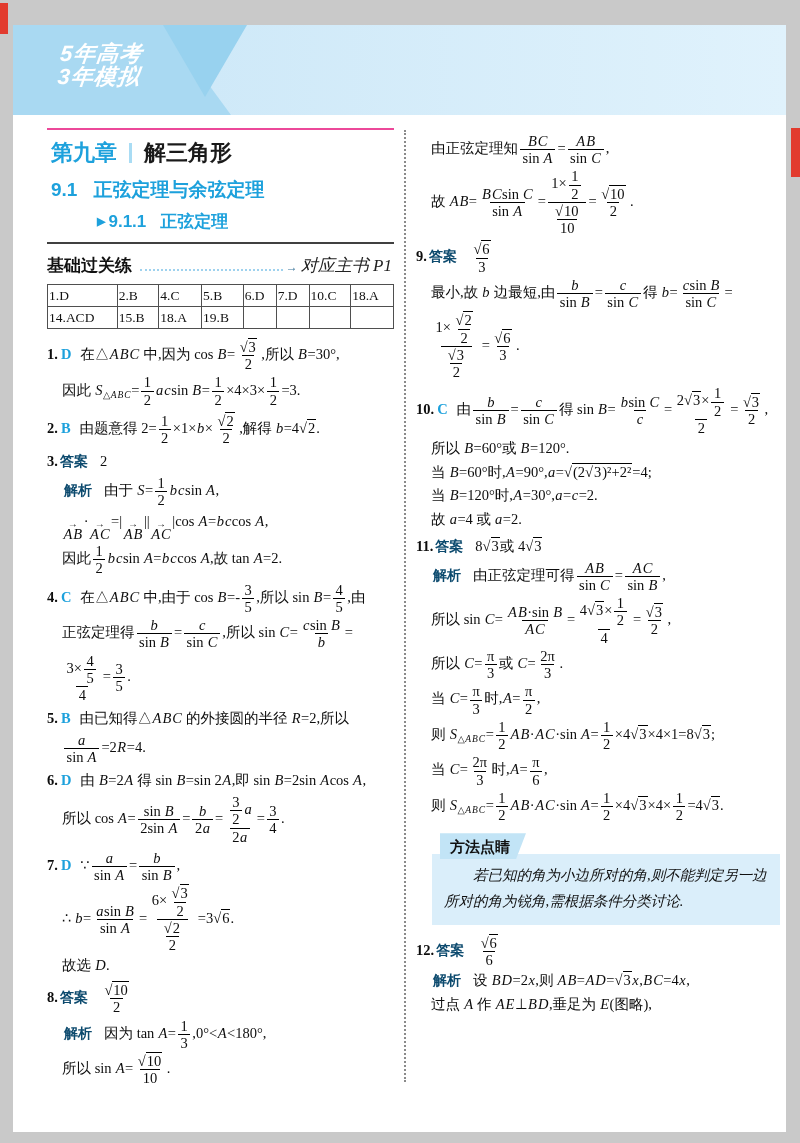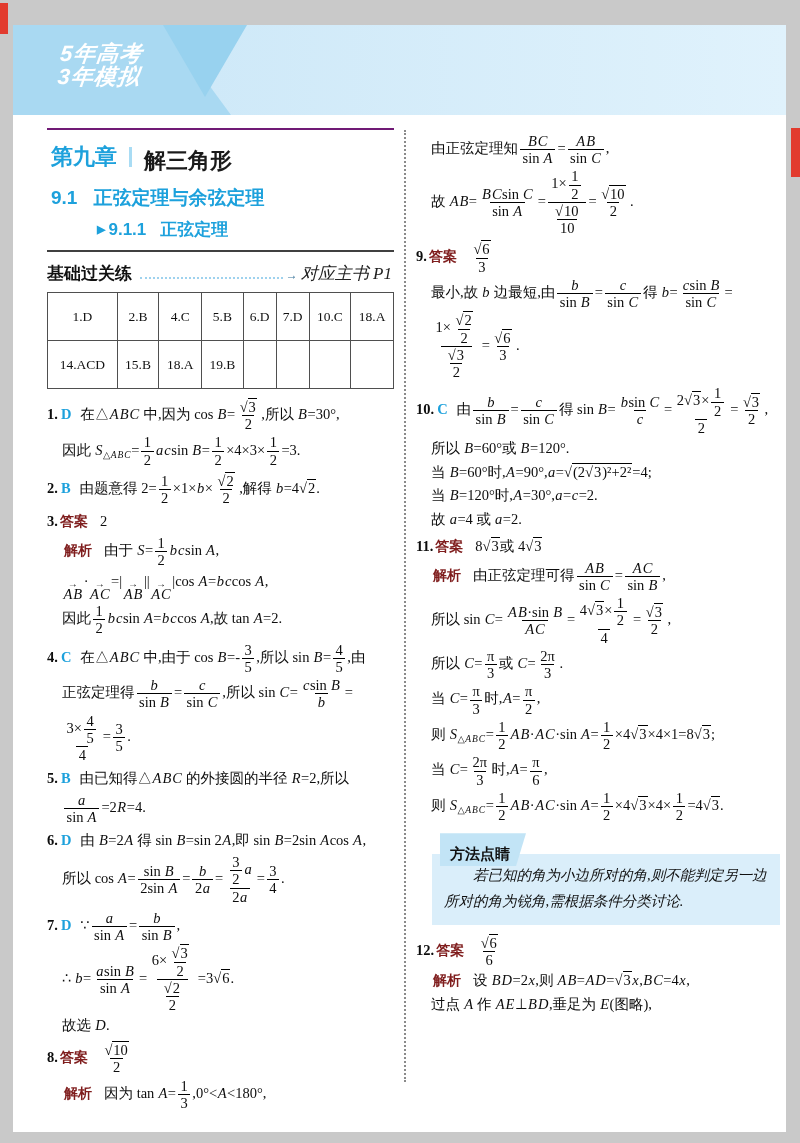--- a/index.html
+++ b/index.html
@@ -22,67 +22,67 @@
   .page-title{position:absolute;left:215px;top:50%;transform:translateY(-44%);margin:0;
               font-size:30px;letter-spacing:3px;color:#161616;font-weight:800;}
 
   
   .content{display:flex;padding:13px 6px 0 34px;height:995px;box-sizing:border-box;overflow:hidden;}
   .col-left{width:347px;flex:none;}
   .divider{flex:none;border-left:2px dotted #8a8a8a;margin:2px 8px 0 10px;height:952px;}
   .col-right{flex:1;min-width:0;padding-left:2px;}
 
   
-  .chapter-block{border-top:2px solid #701a75;border-bottom:2px solid #404040;padding:8px 2px 9px 4px;}
+  .chapter-block{border-top:2px solid #ec4899;border-bottom:2px solid #404040;padding:8px 2px 9px 4px;}
   .chapter-line{display:flex;align-items:center;font-size:22px;font-weight:800;}
   .chap-num{color:var(--accent,#1da1dc);}
   .chap-sep{width:3px;height:20px;background:#a9dcf4;margin:0 12px;}
-  .chap-name{color:#1a1a1a;margin-top:8px;}
+  .chap-name{color:#1a1a1a;}
   .section-line{color:var(--accent,#1da1dc);font-size:19px;font-weight:800;margin-top:9px;}
   .section-line .sec-name{margin-left:16px;}
   .subsection-line{color:var(--accent,#1da1dc);font-size:17px;font-weight:800;margin:7px 0 0 46px;}
   .marker{font-size:11px;vertical-align:2px;margin-right:3px;}
   .subsection-line .sub-name{margin-left:14px;}
 
   
   .practice-line{display:flex;align-items:baseline;margin:10px 2px 7px 0;text-align:right;}
   .practice-title{font-size:17px;font-weight:800;color:#111;}
   .leader{flex:1;border-bottom:2px dotted #9fd2ee;margin:0 3px 5px 8px;}
   .leader-arrow{color:#3b759b;font-size:12px;margin-right:3px;}
   .practice-ref{font-style:italic;font-size:17px;font-family:"Liberation Serif",serif;color:#222;}
 
   
   .ans-table{width:100%;border-collapse:collapse;margin:2px 0 10px;}
-  .ans-table td{border:1px solid #4f4f4f;text-align:center;font-size:13.5px;
-                font-family:"Liberation Serif",serif;height:21px;padding:13px 1px;color:#111;}
+  .ans-table td{border:1px solid #4f4f4f;text-align:left;font-size:13.5px;
+                font-family:"Liberation Serif",serif;height:21px;padding:0 1px;color:#111;}
 
   
   .prob{margin:5px 0;font-size:14.5px;font-family:"Liberation Serif",serif;color:#0d0d0d;line-height:1.5;}
   .p-row{margin:2px 0;padding-left:15px;}
   .p-row.first{padding-left:0;}
   .p-num{font-weight:700;}
   .p-badge{color:var(--accent,#1da1dc);font-weight:700;margin:0 9px 0 3px;}
-  .p-label{font-weight:700;margin:4px 12px 0 2px;font-family:"Liberation Sans",sans-serif;font-size:14px;color:#7f1d1d;}
+  .p-label{font-weight:700;margin:4px 12px 0 2px;font-family:"Liberation Sans",sans-serif;font-size:14px;color:#0c4a6e;}
   .mline i{font-family:"Liberation Serif",serif;font-style:italic;padding:0 .5px;}
 
   
   .fr{display:inline-flex;flex-direction:column;align-items:center;vertical-align:middle;
       margin:0 2px;line-height:1.12;text-align:center;}
   .fn,.fd{padding:0 2.5px;display:block;}
   .fd{border-top:1px solid #000;}
   .sq{white-space:nowrap;}
   .sqi{border-top:1px solid #000;padding:0 1px;}
   sub{font-size:9.5px;vertical-align:-3px;}
   .vec{display:inline-flex;flex-direction:column;align-items:center;line-height:1;vertical-align:-1px;margin:0 1px;}
   .va{font-size:10px;line-height:7px;}
 
   
   .tip{position:relative;margin:10px 0 10px 16px;padding-top:21px;}
   .tip-tab{position:absolute;top:0;left:8px;background:var(--tip-tab-bg,#c2e4f6);font-weight:800;
-           font-size:15px;padding:12px 16px 2px 10px;color:#101010;
+           font-size:15px;padding:5px 16px 2px 10px;color:#101010;
            clip-path:polygon(0 0,100% 0,calc(100% - 10px) 100%,0 100%);
            font-family:"Liberation Sans",sans-serif;}
   .tip-body{background:var(--tip-bg,#daeefa);padding:9px 12px 11px;font-family:"Liberation Serif",serif;
             font-style:italic;font-size:14.5px;line-height:1.75;text-indent:2em;color:#101010;}
 </style>
 </head>
 <body>
 
 <div class="screen" style="--accent: #1da1dc; --header-bg1: #c9e6f7; --header-bg2: #e0f2fc; --logo-bg: #a9d9f2; --tri: #98d2ef; --tip-bg: #daeefa; --tip-tab-bg: #c2e4f6; --red: #e23b2e; --backdrop: #c9c9c9;">
   <div class="red-mark rm-tl"></div>

